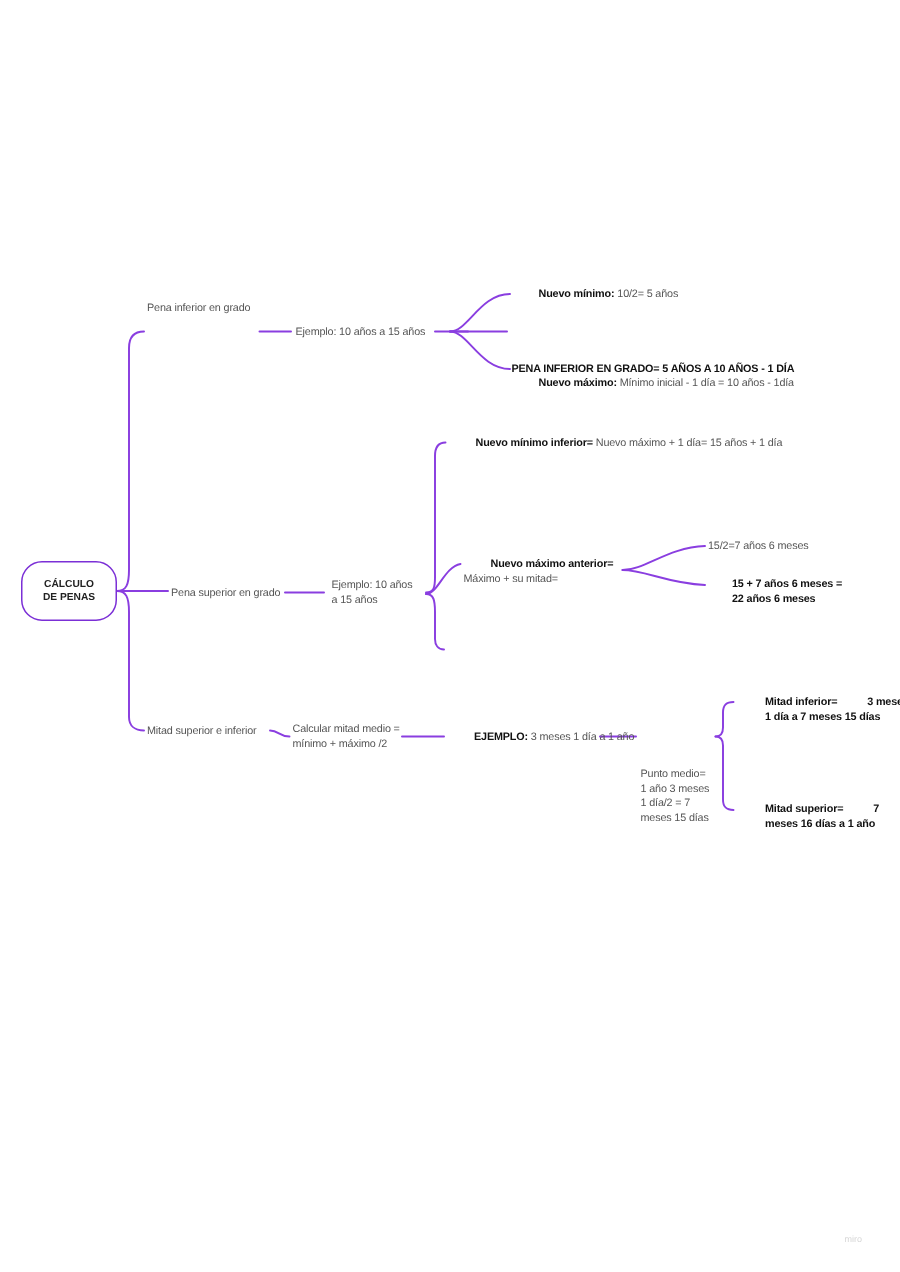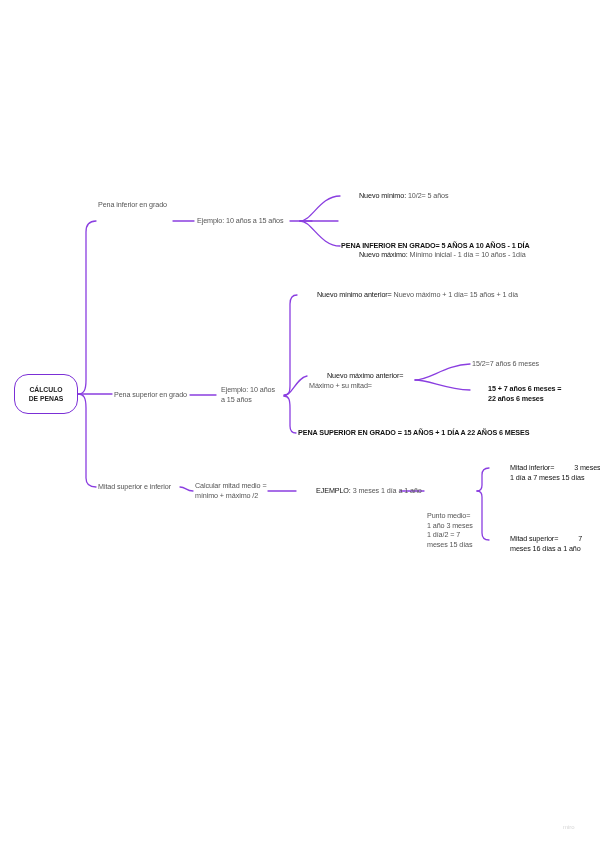--- a/index.html
+++ b/index.html
@@ -2,21 +2,21 @@
 <html><head>
 <meta charset="utf-8">
 <style>
   html, body { margin: 0; padding: 0; background: #ffffff; }
   body { width: 600px; height: 848px; position: relative; overflow: hidden;
          font-family: "Liberation Sans", "DejaVu Sans", sans-serif; color: #333; }
   #canvas { position: absolute; left: 0; top: 0; width: 600px; height: 848px; }
   svg.links { position: absolute; left: 0; top: 0; width: 600px; height: 848px; }
   svg.links path { fill: none; stroke: #8a3ee0; stroke-width: 1.3; stroke-linecap: round; }
   .node { position: absolute; font-size: 7.2px; line-height: 9.5px; color: #555; white-space: nowrap; letter-spacing: -0.1px; }
-  .node .b { font-weight: normal; color: #111; padding-left: 18px; }
+  .node .b { font-weight: bold; color: #111; padding-left: 18px; }
   .node.bold { font-weight: bold; color: #111; }
   #root { position: absolute; left: 14px; top: 374px; width: 64px; height: 40px;
           border: 1.5px solid #7b2fd6; border-radius: 14px; box-sizing: border-box;
           display: flex; align-items: center; justify-content: center; text-align: center;
           font-size: 6.8px; font-weight: bold; line-height: 9px; color: #222; }
   #watermark { position: absolute; left: 563px; top: 824px; font-size: 6px; color: #d6d6d6; }
 </style>
 </head>
 <body>
 
@@ -64,32 +64,31 @@
     <span class="b">Nuevo máximo:</span><span> Mínimo inicial - 1 día = 10 años - 1día</span>
   </div>
   <div class="node bold" style="left:341px; top:241px;">PENA INFERIOR EN GRADO= 5 AÑOS A 10 AÑOS - 1 DÍA</div>
 
   <div class="node" style="left:114px; top:390px;">Pena superior en grado</div>
   <div class="node" style="left:221px; top:385px;">
     <span>Ejemplo: 10 años</span><br>
     <span>a 15 años</span>
   </div>
   <div class="node" style="left:299px; top:290px;">
-    <span class="b">Nuevo mínimo anterior=</span><span> Nuevo máximo + 1 día= 15 años + 1 día</span>
+    <span class="b">Nuevo mínimo inferior=</span><span> Nuevo máximo + 1 día= 15 años + 1 día</span>
   </div>
   <div class="node" style="left:309px; top:371px;">
     <span class="b">Nuevo máximo  anterior=</span><br>
     <span>Máximo + su mitad=</span>
   </div>
   <div class="node" style="left:472px; top:359px;">15/2=7 años 6 meses</div>
   <div class="node bold" style="left:472px; top:384px;margin-left:16px;">
     <span>15 + 7 años 6 meses =</span><br>
     <span>22 años 6 meses</span>
   </div>
-  <div class="node bold" style="left:298px; top:428px;">PENA SUPERIOR EN GRADO = 15 AÑOS + 1 DÍA A 22 AÑOS 6 MESES</div>
 
   <div class="node" style="left:98px; top:482px;">Mitad superior e inferior</div>
   <div class="node" style="left:195px; top:481px;">
     <span>Calcular mitad medio =</span><br>
     <span>mínimo + máximo /2</span>
   </div>
   <div class="node" style="left:298px; top:486px;">
     <span class="b">EJEMPLO:</span><span> 3 meses 1 día a 1 año</span>
   </div>
   <div class="node" style="left:427px; top:471px;margin-top:40px;">

